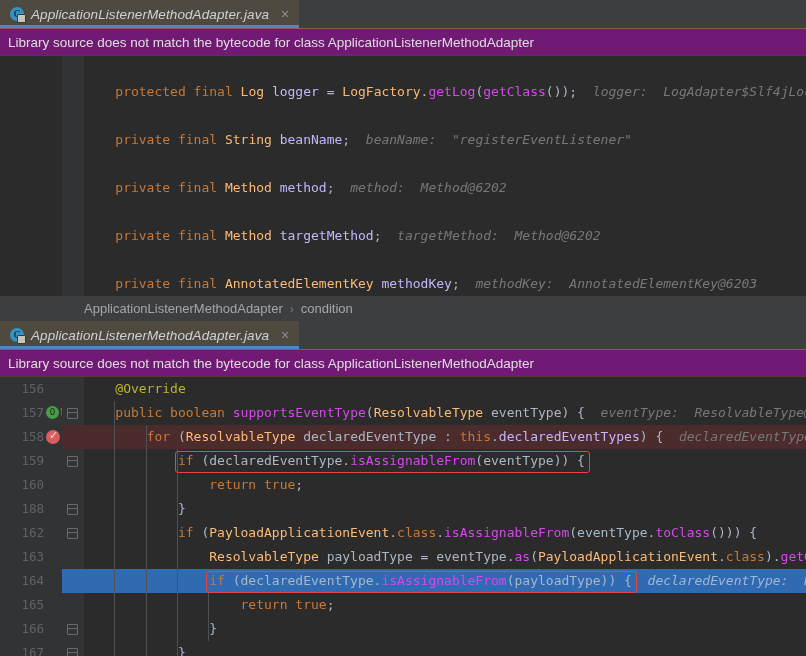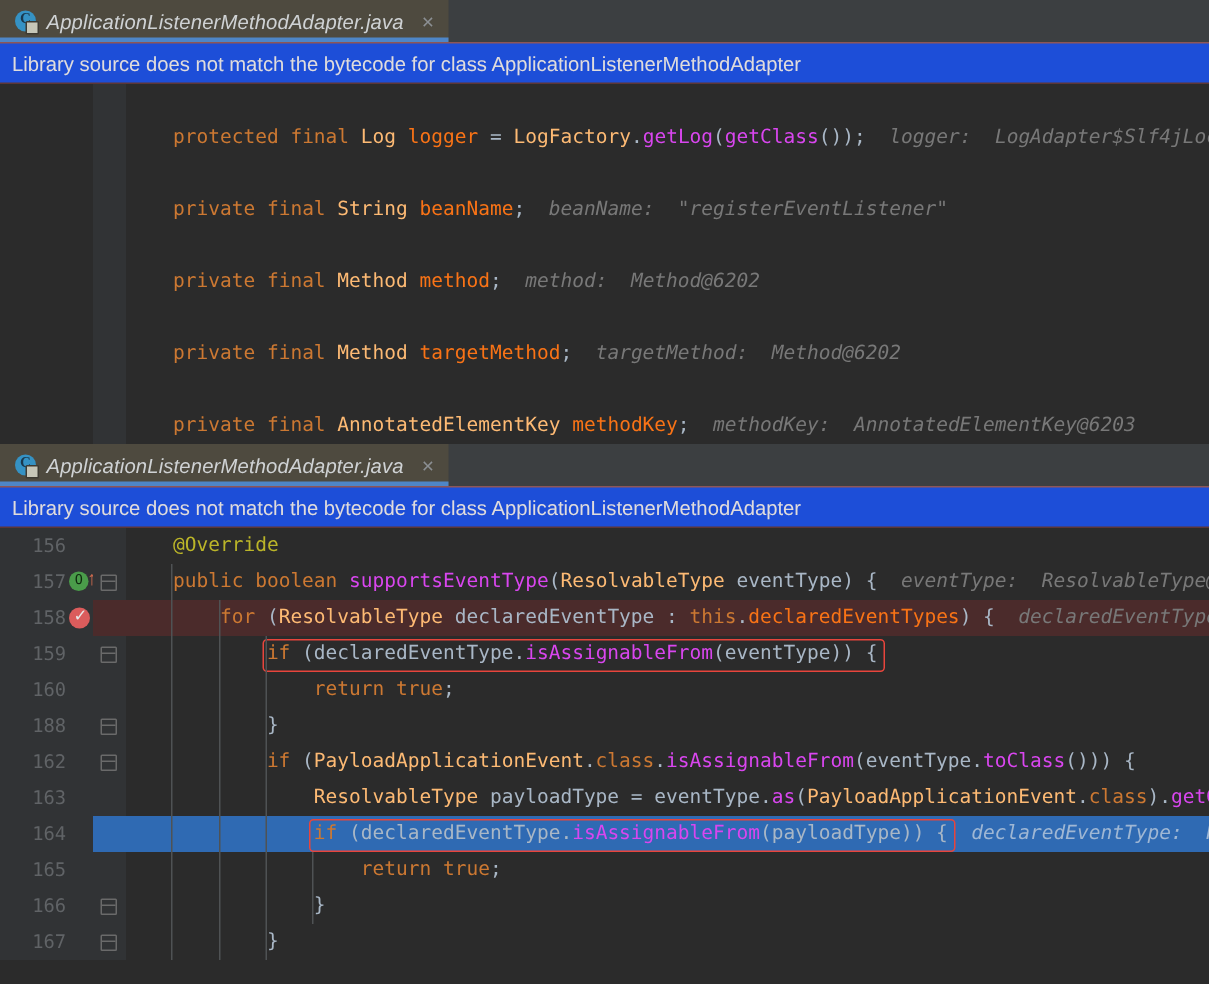--- a/index.html
+++ b/index.html
@@ -20,41 +20,41 @@
   
   .jicon{position:relative;width:15px;height:15px;flex:0 0 15px;}
   .jicon .disc{position:absolute;left:0;top:0;width:14px;height:14px;border-radius:50%;
                background:#3592c4;display:flex;align-items:center;justify-content:center;}
   .jicon .disc span{font-family:"Liberation Serif",serif;font-size:10px;color:#19384d;font-weight:bold;
                     line-height:1;transform:translateY(-.5px);}
   .jicon .lock{position:absolute;right:-1px;bottom:-1px;width:7px;height:7px;background:#c6c6b8;
                border-radius:1px;border:1px solid #3c3a33;}
 
   
-  .banner{height:26px;background:#1d4ed8;border-top:1px solid #8e5656;
+  .banner{height:26px;background:#701a75;border-top:1px solid #8e5656;
           border-bottom:1px solid #5d3636;display:flex;align-items:center;padding-left:8px;}
   .banner-text{font-size:13.5px;color:#e0dcdc;white-space:nowrap;}
 
   
   .editor{position:relative;background:#2b2b2b;overflow:hidden;}
   .gutter{position:absolute;left:0;top:0;bottom:0;width:62px;background:#313335;
           border-right:1px solid #4b4b4b;}
   .lnum{position:absolute;left:0;width:44px;text-align:right;font-family:"DejaVu Sans Mono","Liberation Mono",monospace;
         font-size:12.5px;color:#606366;line-height:24px;}
   .markcol{position:absolute;left:46px;width:16px;height:24px;}
   .foldcol{position:absolute;left:62px;top:0;bottom:0;width:22px;background:#313335;}
   .code{position:absolute;left:84px;top:0;height:24px;line-height:24px;
         font-family:"DejaVu Sans Mono","Liberation Mono",monospace;font-size:13px;
         white-space:pre;color:#a9b7c6;}
   .sel-band{position:absolute;left:62px;height:24px;background:#2f6ab3;}
 
   
   .kw{color:#cc7832;}
   .ty{color:#fdba74;}
-  .fld{color:#f97316;}
+  .fld{color:#c4b5fd;}
   .mth{color:#d946ef;}
   .ann{color:#bbb529;}
   .hint{color:#787878;font-style:italic;}
   .hint-sel{color:#9fb7d4;font-style:italic;}
 
   
   .redbox{position:absolute;border:1px solid #e8453c;border-radius:3px;pointer-events:none;}
 
   
   .fold{position:absolute;left:5px;width:11px;height:11px;}
@@ -116,20 +116,25 @@
         <div class="code" style="top:120px">    <span class="kw">private</span> <span class="kw">final</span> <span class="ty">Method</span> <span class="fld">method</span>;<span class="hint">  method:  Method@6202</span></div>
         <div class="code" style="top:144px"></div>
         <div class="code" style="top:168px">    <span class="kw">private</span> <span class="kw">final</span> <span class="ty">Method</span> <span class="fld">targetMethod</span>;<span class="hint">  targetMethod:  Method@6202</span></div>
         <div class="code" style="top:192px"></div>
         <div class="code" style="top:216px">    <span class="kw">private</span> <span class="kw">final</span> <span class="ty">AnnotatedElementKey</span> <span class="fld">methodKey</span>;<span class="hint">  methodKey:  AnnotatedElementKey@6203</span></div>
         <div class="code" style="top:240px"></div>
         <div class="code" style="top:288px"></div>
       </div>
   </div>
 
+  <div class="crumbbar">
+    <span class="crumb">ApplicationListenerMethodAdapter</span>
+    <span class="crumb-sep">›</span>
+    <span class="crumb">condition</span>
+  </div>
 
   <div class="tabstrip">
     <div class="tab">
       <span class="jicon">
         <span class="disc">
             <span>C</span>
           </span>
           <span class="lock"></span>
       </span>
       <span class="tab-label">ApplicationListenerMethodAdapter.java</span>

